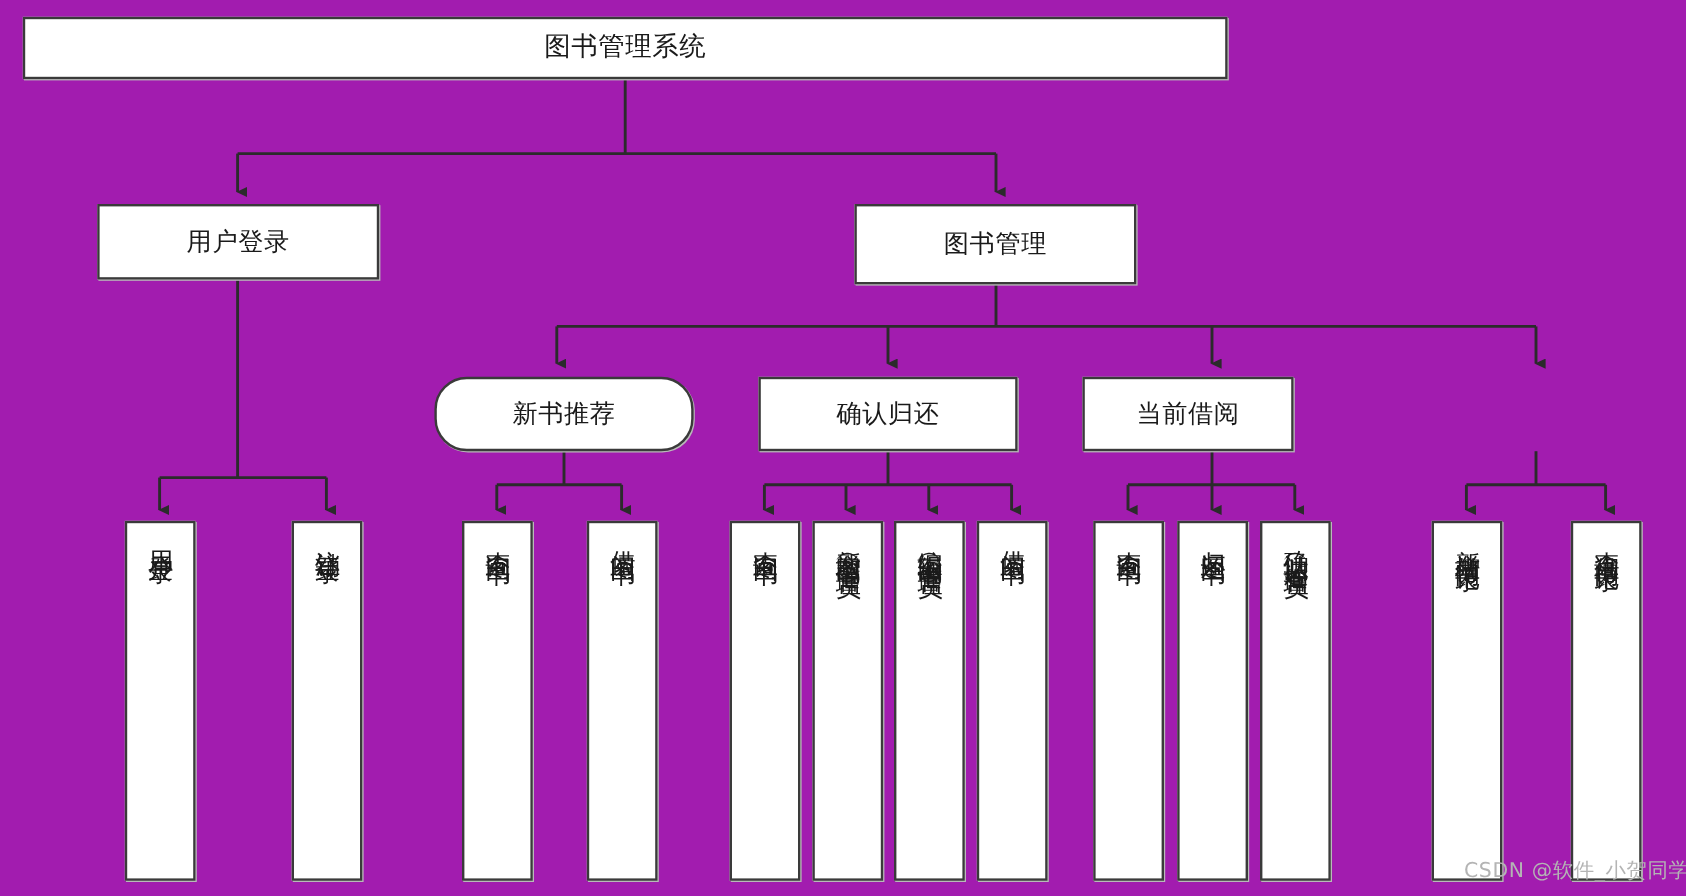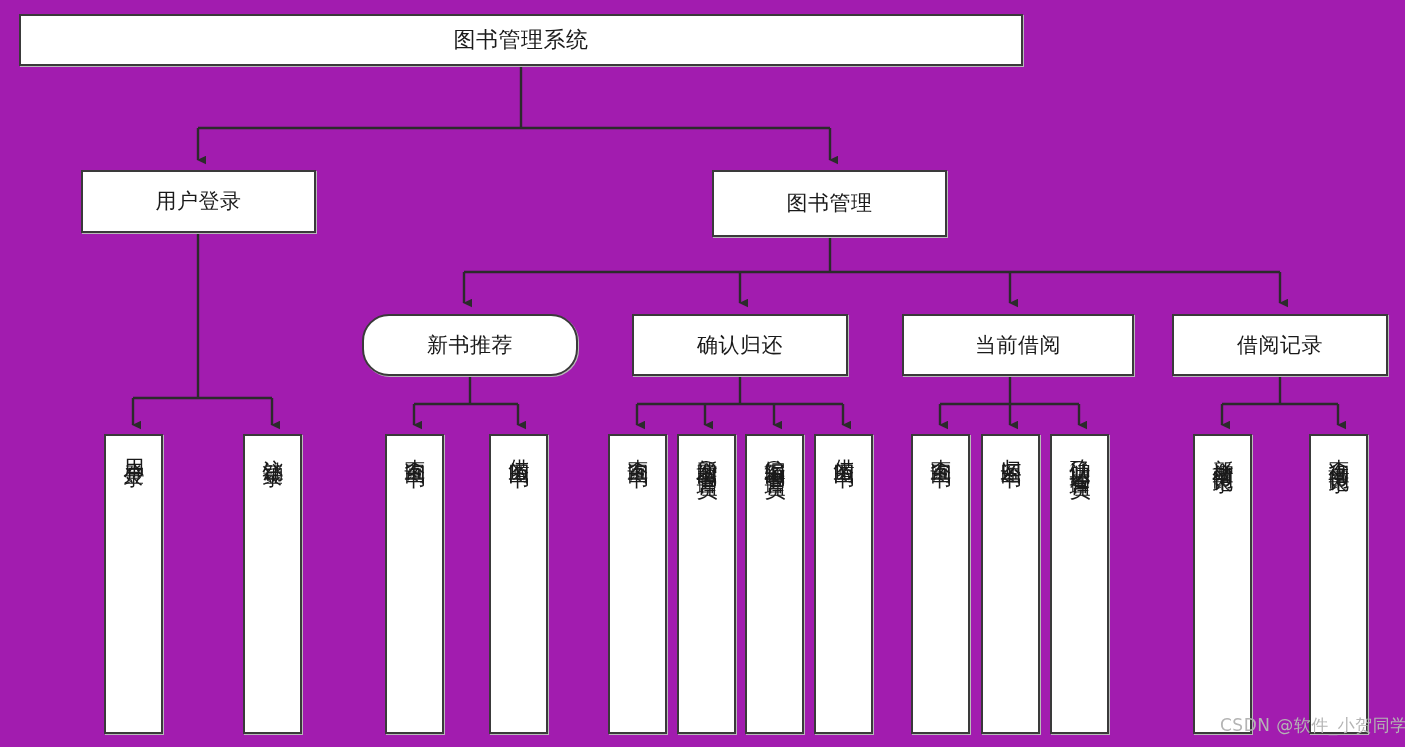--- a/index.html
+++ b/index.html
@@ -144,27 +144,24 @@
   </div>
 
   <div class="node horiz" style="left:362px; top:314px; width:216px; height:62px;border-radius:27px;">
     <span class="label">新书推荐</span>
   </div>
 
   <div class="node horiz" style="left:632px; top:314px; width:216px; height:62px;">
     <span class="label">确认归还</span>
   </div>
 
-  <div class="node horiz" style="left:902px; top:314px; width:232px; height:62px;">
+  <div class="node horiz" style="left:902px; top:314px; width:176px; height:62px;">
     <span class="label">当前借阅</span>
   </div>
 
-  <div class="node horiz" style="left:1172px; top:314px; width:216px; height:62px;">
-    <span class="label">借阅记录</span>
-  </div>
 
   <div class="node vert" style="left:104px; top:434px; width:59px; height:300px;">
     <span class="label">用户登录</span>
   </div>
 
   <div class="node vert" style="left:243px; top:434px; width:59px; height:300px;">
     <span class="label">注销登录</span>
   </div>
 
   <div class="node vert" style="left:385px; top:434px; width:59px; height:300px;">

